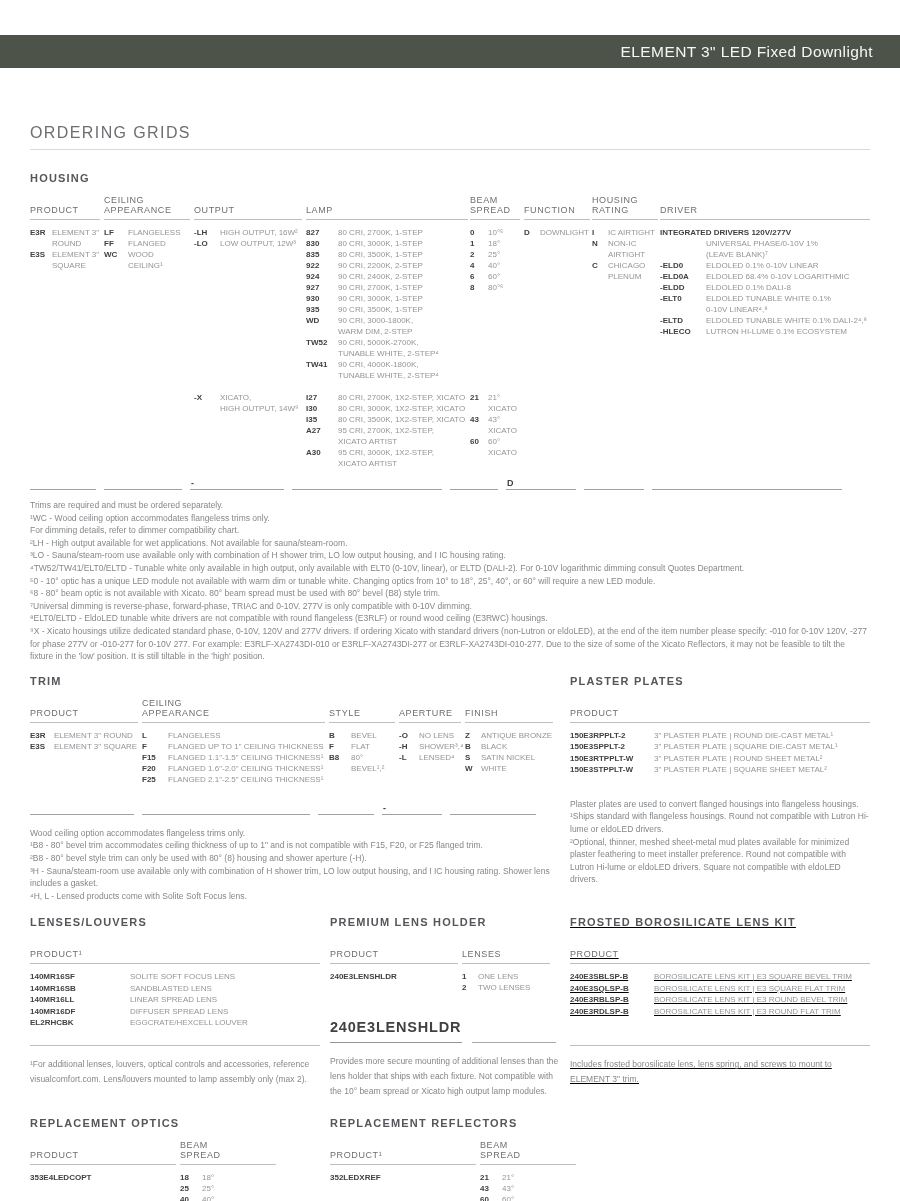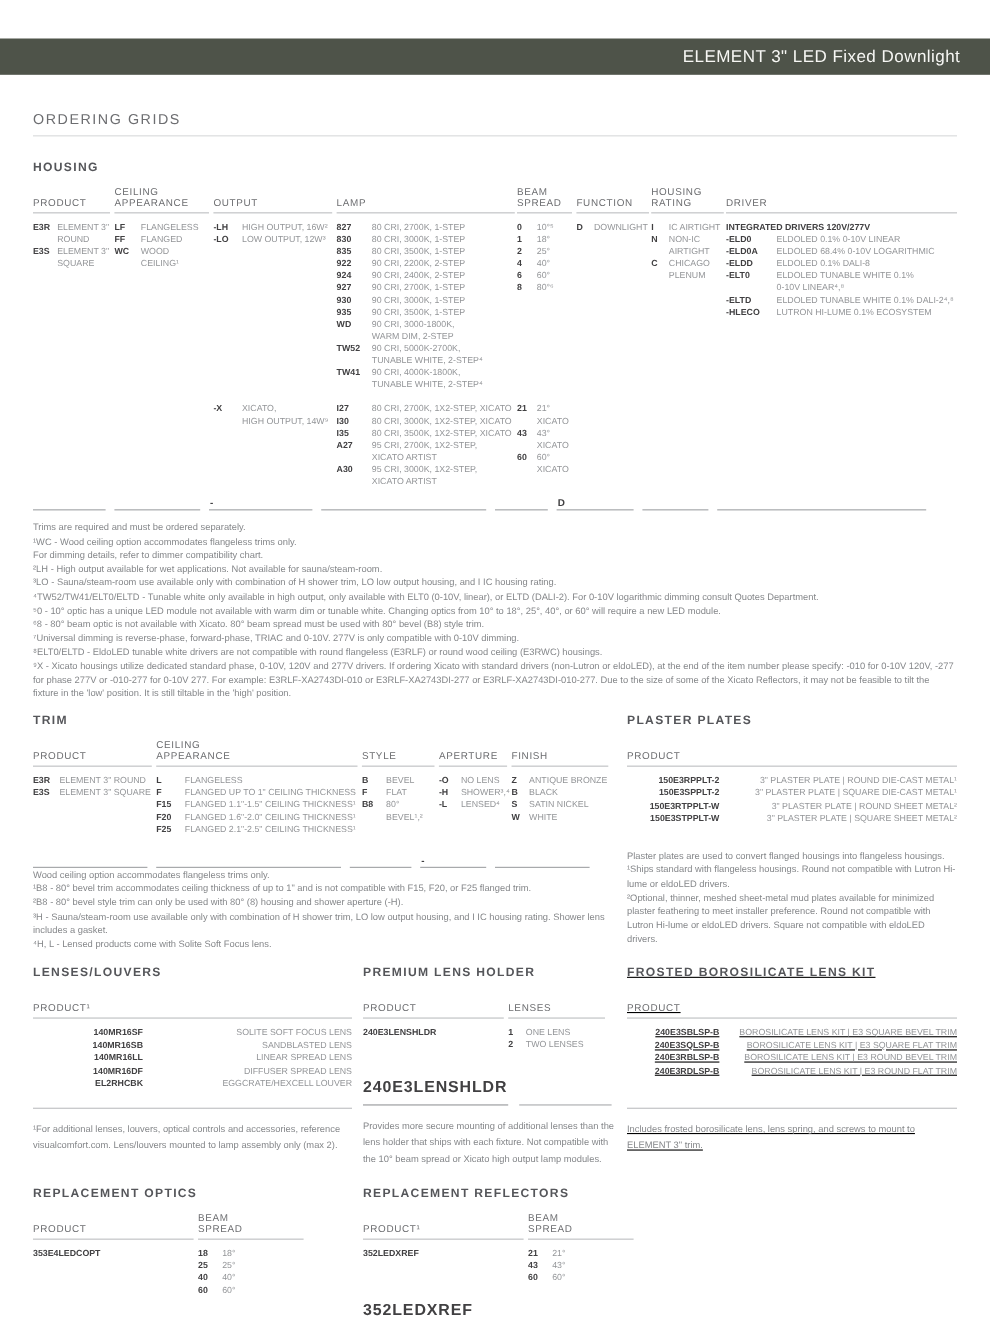--- a/index.html
+++ b/index.html
@@ -6,21 +6,21 @@
   html,body { background:#fff; }
   body { font-family: "Liberation Sans", "DejaVu Sans", sans-serif; }
   .page { position:relative; width:900px; height:1201px; background:#fff; overflow:hidden; }
 
   .topbar { margin-top:35px; height:33px; background:#4e5349; display:flex; align-items:center;
             justify-content:flex-end; padding-right:27px; }
   .topbar-title { color:#f7f7f4; font-size:15.5px; letter-spacing:0.4px; }
 
   .content { padding:0 30px; }
 
-  .ordering-grids { margin-top:33px; font-size:13px; letter-spacing:1.4px; color:#6d6e71;
+  .ordering-grids { margin-top:56px; font-size:16px; letter-spacing:1.4px; color:#6d6e71;
                     border-bottom:1px solid #d8d9da; padding-bottom:7px; }
 
   .section-title { font-size:11px; font-weight:bold; letter-spacing:1.2px; color:#55565a; }
 
   
   .grid { display:flex; margin-top:10px; }
   .gcol { flex:none; padding-right:4px; }
   .gh { min-height:26px; display:flex; align-items:flex-end; font-size:9px; letter-spacing:0.6px;
         color:#6d6e71; border-bottom:1px solid #bcbec0; padding-bottom:4px; margin-bottom:7px;
         white-space:pre-line; line-height:10px; }
@@ -48,21 +48,21 @@
   .fn { font-size:8.5px; color:#85878a; line-height:12.6px; }
 
   
   .two-col { display:flex; justify-content:space-between; margin-top:12px; }
   .trim-block { width:527px; }
   .right-block { width:300px; }
   .w-tp{width:112px} .w-tc{width:187px} .w-ts{width:70px} .w-ta{width:66px} .w-tf{width:88px; padding-right:0;}
   .w-tp .c{width:24px} .w-tc .c{width:26px} .w-ts .c{width:22px} .w-ta .c{width:20px} .w-tf .c{width:16px}
 
   .w-pp{width:300px; padding-right:0;} .w-pp .c{width:84px}
-  .w-pp .r, .w-lp .r, .w-fp .r { line-height:11.5px;text-align:right; }
+  .w-pp .r, .w-lp .r, .w-fp .r { line-height:11.5px; }
 
   
   .triple { display:flex; margin-top:14px; }
   .col-a { width:290px; margin-right:10px; }
   .col-b { width:230px; margin-right:10px; }
   .col-c { width:300px;text-decoration:underline; }
   .w-lp{width:290px; padding-right:0;} .w-lp .c{width:100px}
   .w-mp{width:132px} .w-ml{width:88px; padding-right:0;} .w-ml .c{width:16px}
   .w-fp{width:300px; padding-right:0;} .w-fp .c{width:84px}
 
@@ -308,20 +308,25 @@
               <span class="d">CHICAGO
 PLENUM</span>
             </div>
           </div>
       </div>
       <div class="gcol w-hd">
         <div class="gh">DRIVER</div>
         <div class="r-heading">INTEGRATED DRIVERS 120V/277V</div>
         <div>
 
+        <div class="r">
+              <span class="c"></span>
+              <span class="d">UNIVERSAL PHASE/0-10V 1%
+(LEAVE BLANK)⁷</span>
+            </div>
             <div class="r">
               <span class="c">-ELD0</span>
               <span class="d">ELDOLED 0.1% 0-10V LINEAR</span>
             </div>
             <div class="r">
               <span class="c">-ELD0A</span>
               <span class="d">ELDOLED 68.4% 0-10V LOGARITHMIC</span>
             </div>
             <div class="r">
               <span class="c">-ELDD</span>
@@ -475,21 +480,21 @@
               </div>
           </div>
         </div>
         <div class="olrow" style="margin-top:14px">
           <div class="ol ol-tp"></div>
           <div class="ol ol-tc"></div>
           <div class="ol ol-ts"></div>
           <div class="ol ol-ta">-</div>
           <div class="ol ol-tf"></div>
         </div>
-        <div class="fnotes" style="margin-top:0">
+        <div class="fnotes" style="margin-top:12px">
 
         <div class="fn">Wood ceiling option accommodates flangeless trims only.</div>
             <div class="fn">¹B8 - 80° bevel trim accommodates ceiling thickness of up to 1" and is not compatible with F15, F20, or F25 flanged trim.</div>
             <div class="fn">²B8 - 80° bevel style trim can only be used with 80° (8) housing and shower aperture (-H).</div>
             <div class="fn">³H - Sauna/steam-room use available only with combination of H shower trim, LO low output housing, and I IC housing rating. Shower lens includes a gasket.</div>
             <div class="fn">⁴H, L - Lensed products come with Solite Soft Focus lens.</div>
           </div>
       </div>
 
       <div class="right-block">

